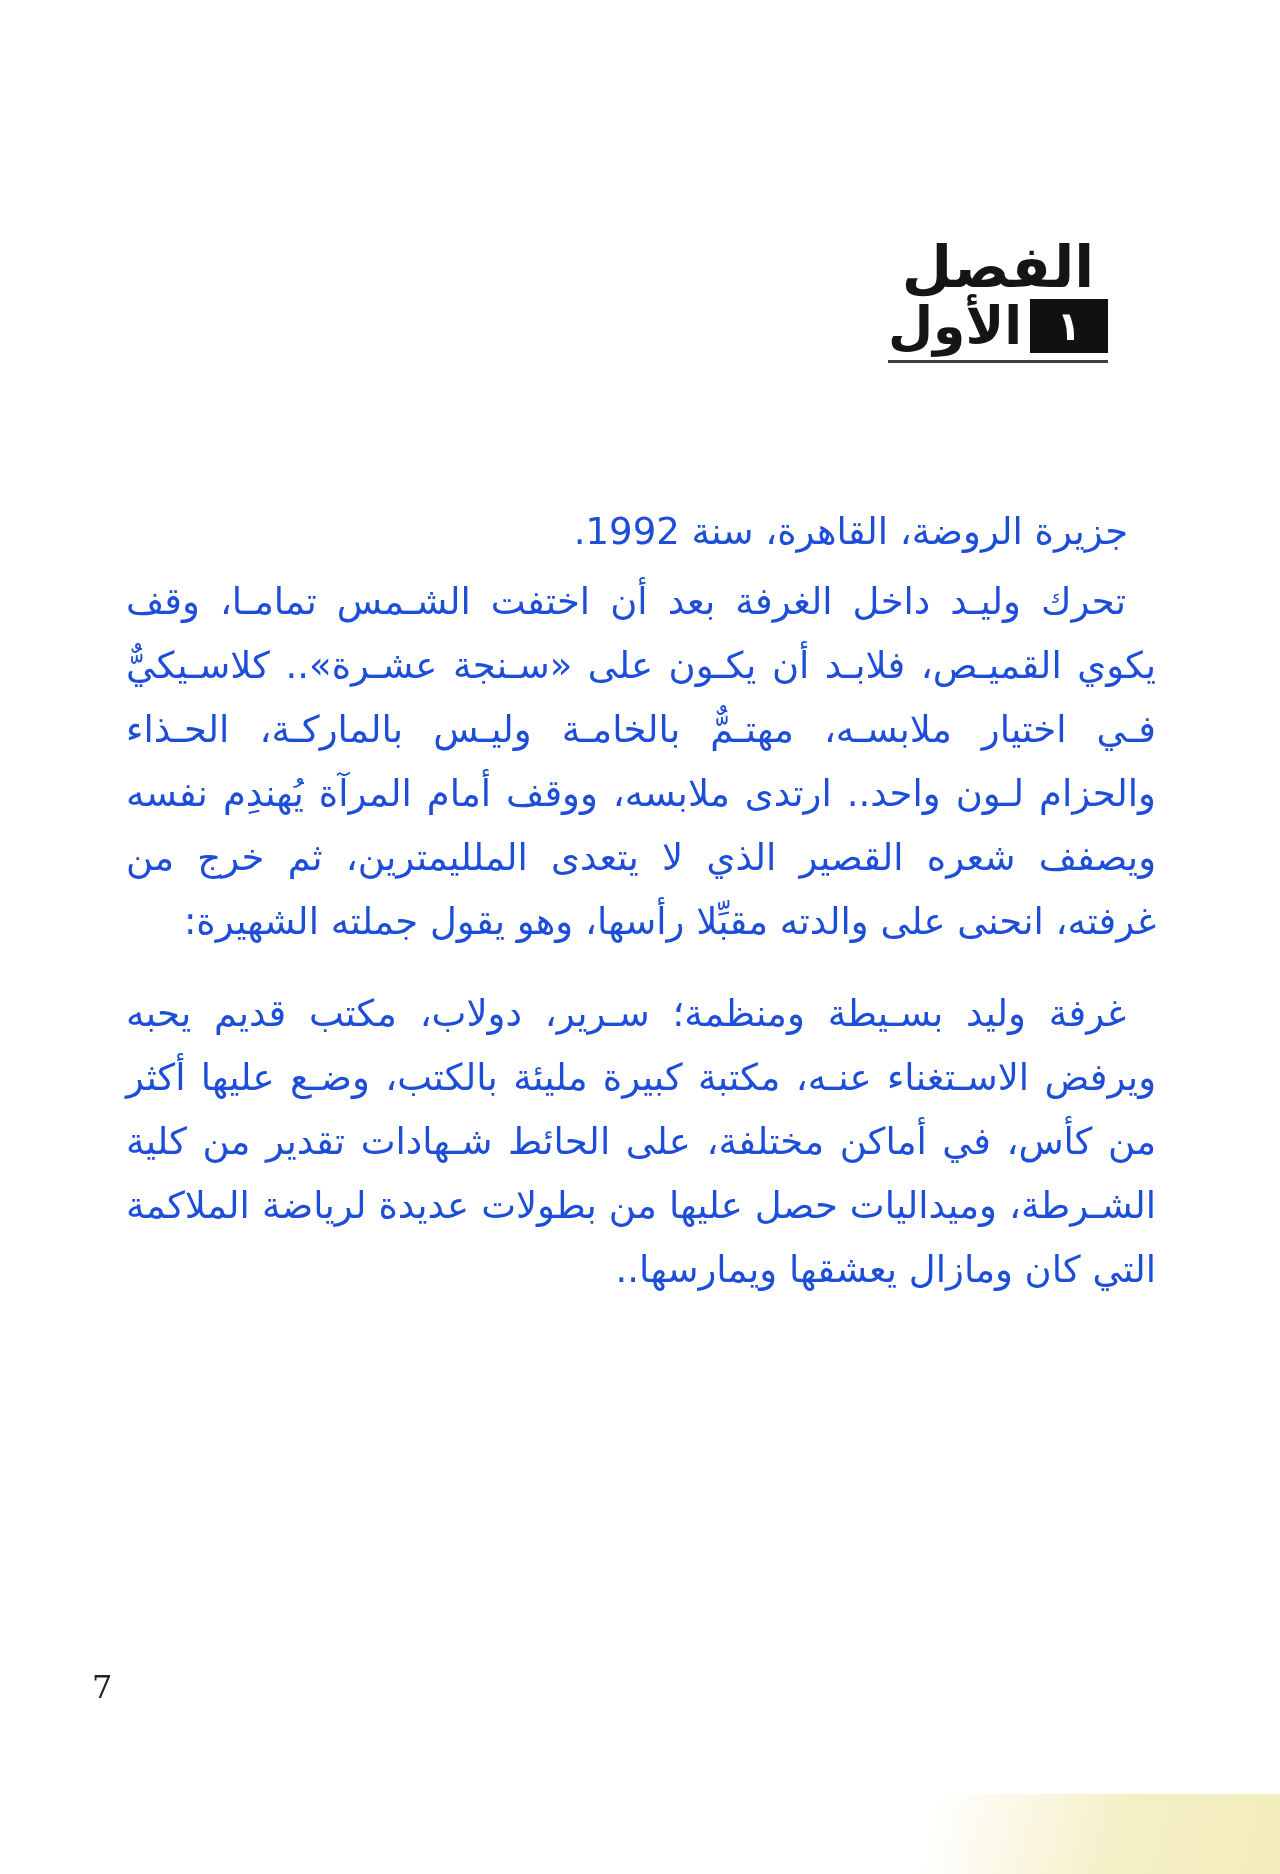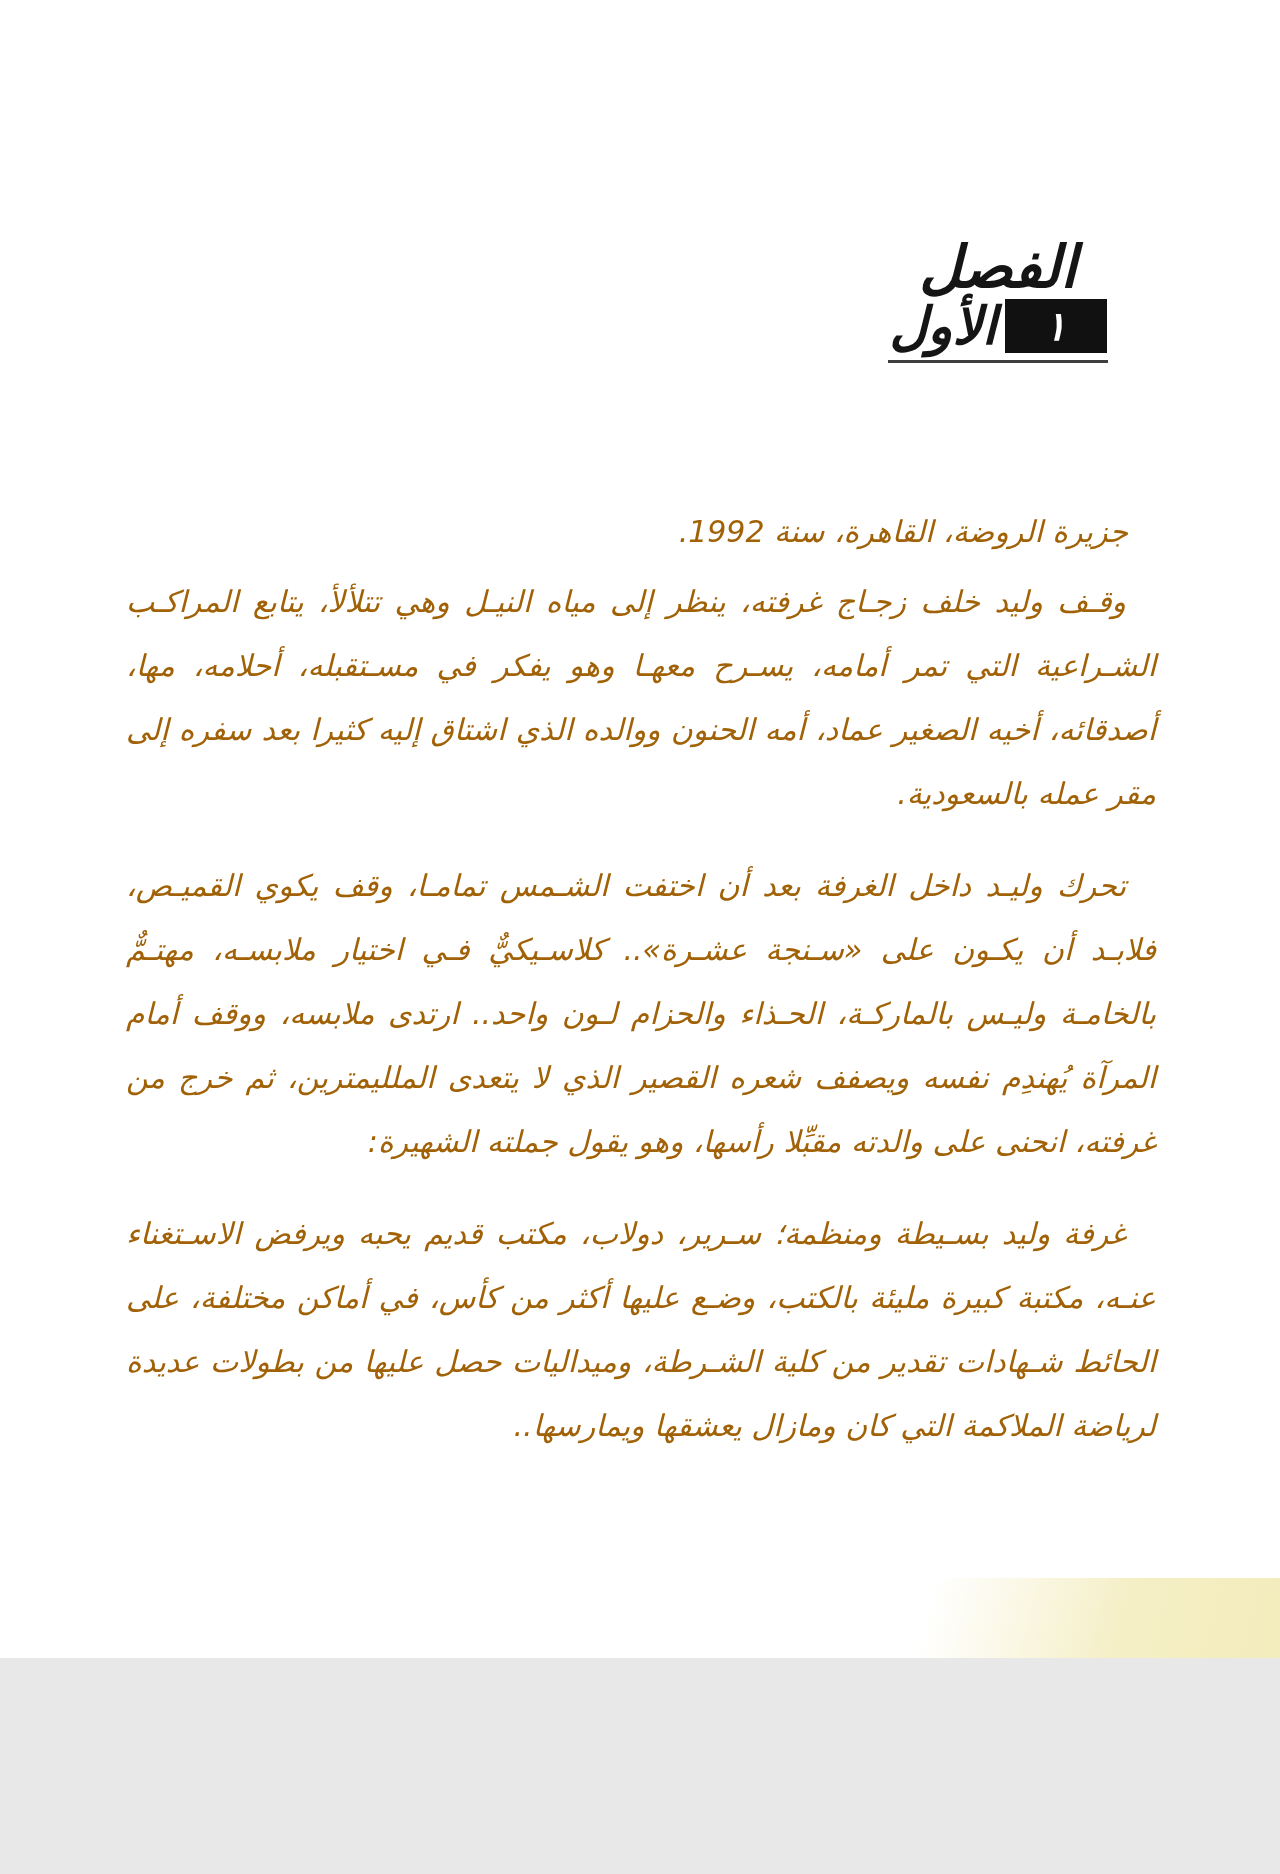--- a/index.html
+++ b/index.html
@@ -3,27 +3,26 @@
 <meta charset="utf-8">
 <style>
   html, body {
     margin: 0;
     padding: 0;
     background: #e8e8e8;
   }
   .page {
     position: relative;
     width: 1280px;
-    height: 1658px;
+    height: 1874px;
     margin: 0 auto;
     background: #ffffff;
     overflow: hidden;
     font-family: "DejaVu Sans", sans-serif;
     color: #1b1b1b;
-    font-style: italic;
   }
 
   
   .chapter-ornament {
     position: absolute;
     top: 238px;
     right: 172px;
     width: 220px;
     direction: rtl;
     text-align: center;
@@ -67,23 +66,23 @@
   }
 
   
   .content {
     position: absolute;
     top: 500px;
     right: 124px;
     left: 126px;
     direction: rtl;
     text-align: justify;
-    font-size: 30px;
+    font-size: 37px;
     line-height: 64px;
-    color: #a16207;
+    color: #1d4ed8;
   }
   .dateline {
     margin: 0 0 6px 0;
     text-align: right;
     text-indent: 28px;
   }
   .body-par {
     margin: 0 0 28px 0;
     text-indent: 30px;
   }
@@ -123,21 +122,20 @@
       <span class="ch-numbox">
         <span>١</span>
       </span>
       <span class="ch-word2">الأول</span>
     </div>
     <div class="ch-underline"></div>
   </div>
 
   <div class="content">
     <p class="dateline">جزيرة الروضة، القاهرة، سنة 1992.</p>
-    <p class="body-par">وقـف وليد خلف زجـاج غرفته، ينظر إلى مياه النيـل وهي تتلألأ، يتابع المراكـب الشـراعية التي تمر أمامه، يسـرح معهـا وهو يفكر في مسـتقبله، أحلامه، مها، أصدقائه، أخيه الصغير عماد، أمه الحنون ووالده الذي اشتاق إليه كثيرا بعد سفره إلى مقر عمله بالسعودية.</p>
     <p class="body-par">تحرك وليـد داخل الغرفة بعد أن اختفت الشـمس تمامـا، وقف يكوي القميـص، فلابـد أن يكـون على «سـنجة عشـرة».. كلاسـيكيٌّ فـي اختيار ملابسـه، مهتـمٌّ بالخامـة وليـس بالماركـة، الحـذاء والحزام لـون واحد.. ارتدى ملابسه، ووقف أمام المرآة يُهندِم نفسه ويصفف شعره القصير الذي لا يتعدى الملليمترين، ثم خرج من غرفته، انحنى على والدته مقبِّلا رأسها، وهو يقول جملته الشهيرة:</p>
     <p class="body-par">غرفة وليد بسـيطة ومنظمة؛ سـرير، دولاب، مكتب قديم يحبه ويرفض الاسـتغناء عنـه، مكتبة كبيرة مليئة بالكتب، وضـع عليها أكثر من كأس، في أماكن مختلفة، على الحائط شـهادات تقدير من كلية الشـرطة، وميداليات حصل عليها من بطولات عديدة لرياضة الملاكمة التي كان ومازال يعشقها ويمارسها..</p>
   </div>
 
   <div class="page-number">7</div>
 
   <div class="corner-tint"></div>
 
 </div>
 

